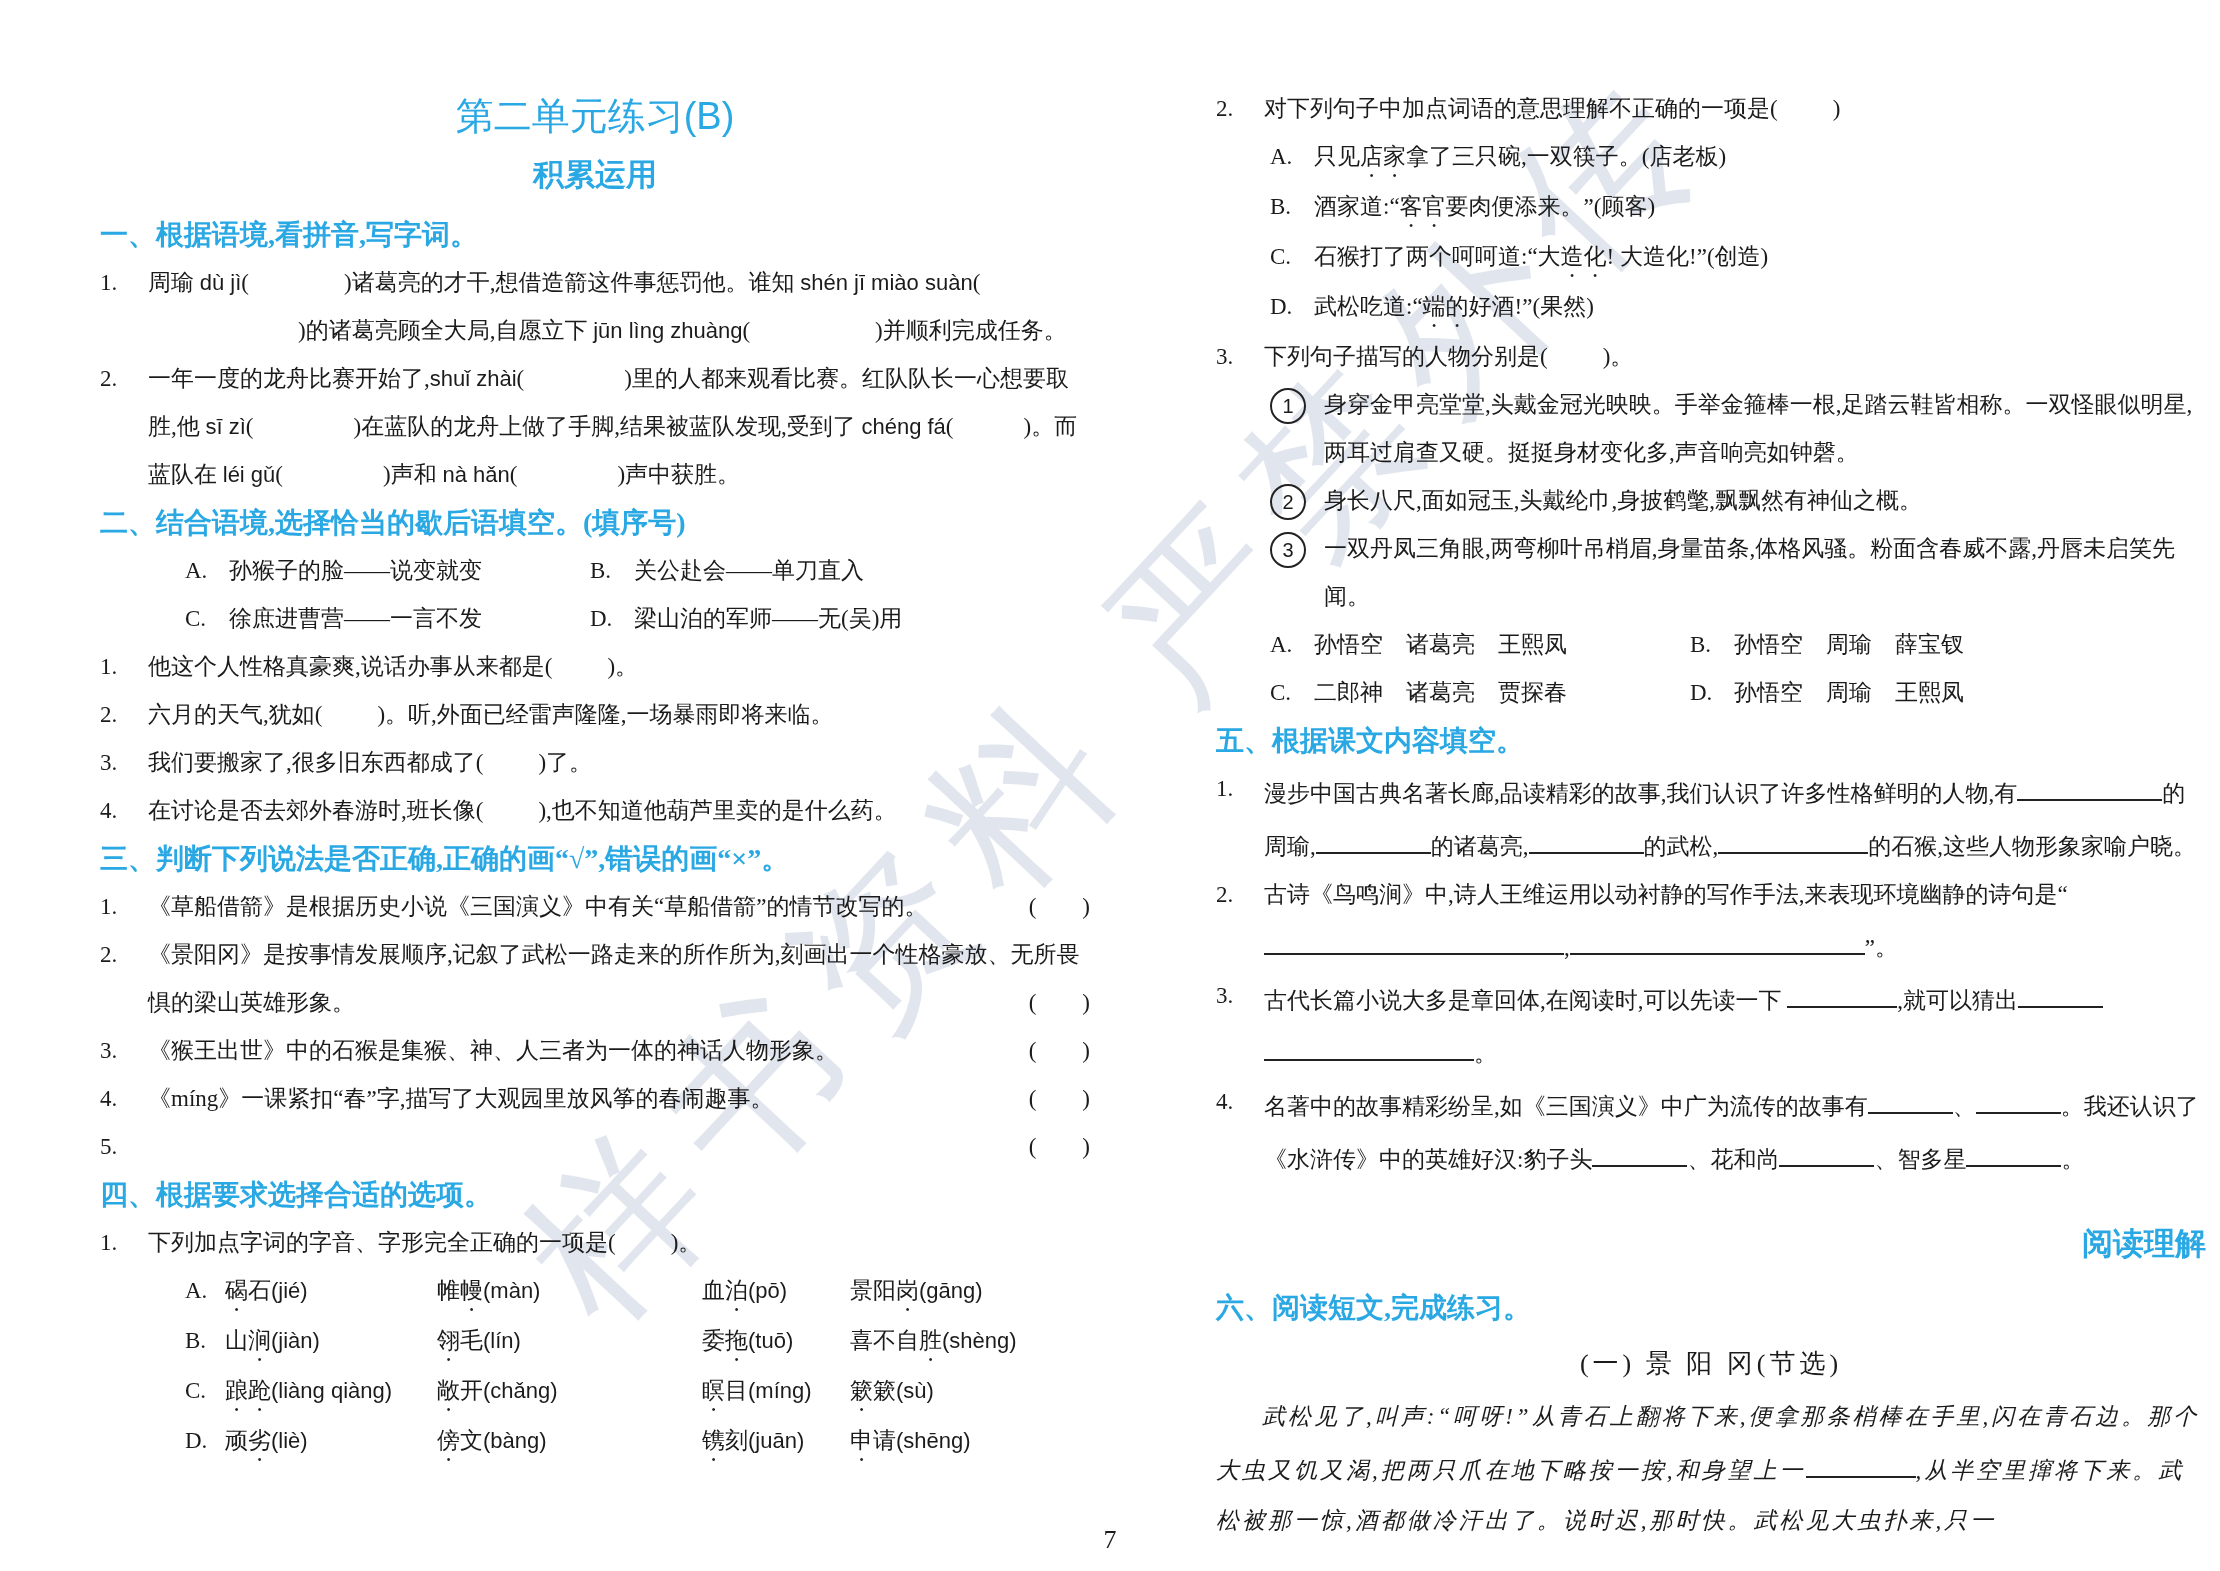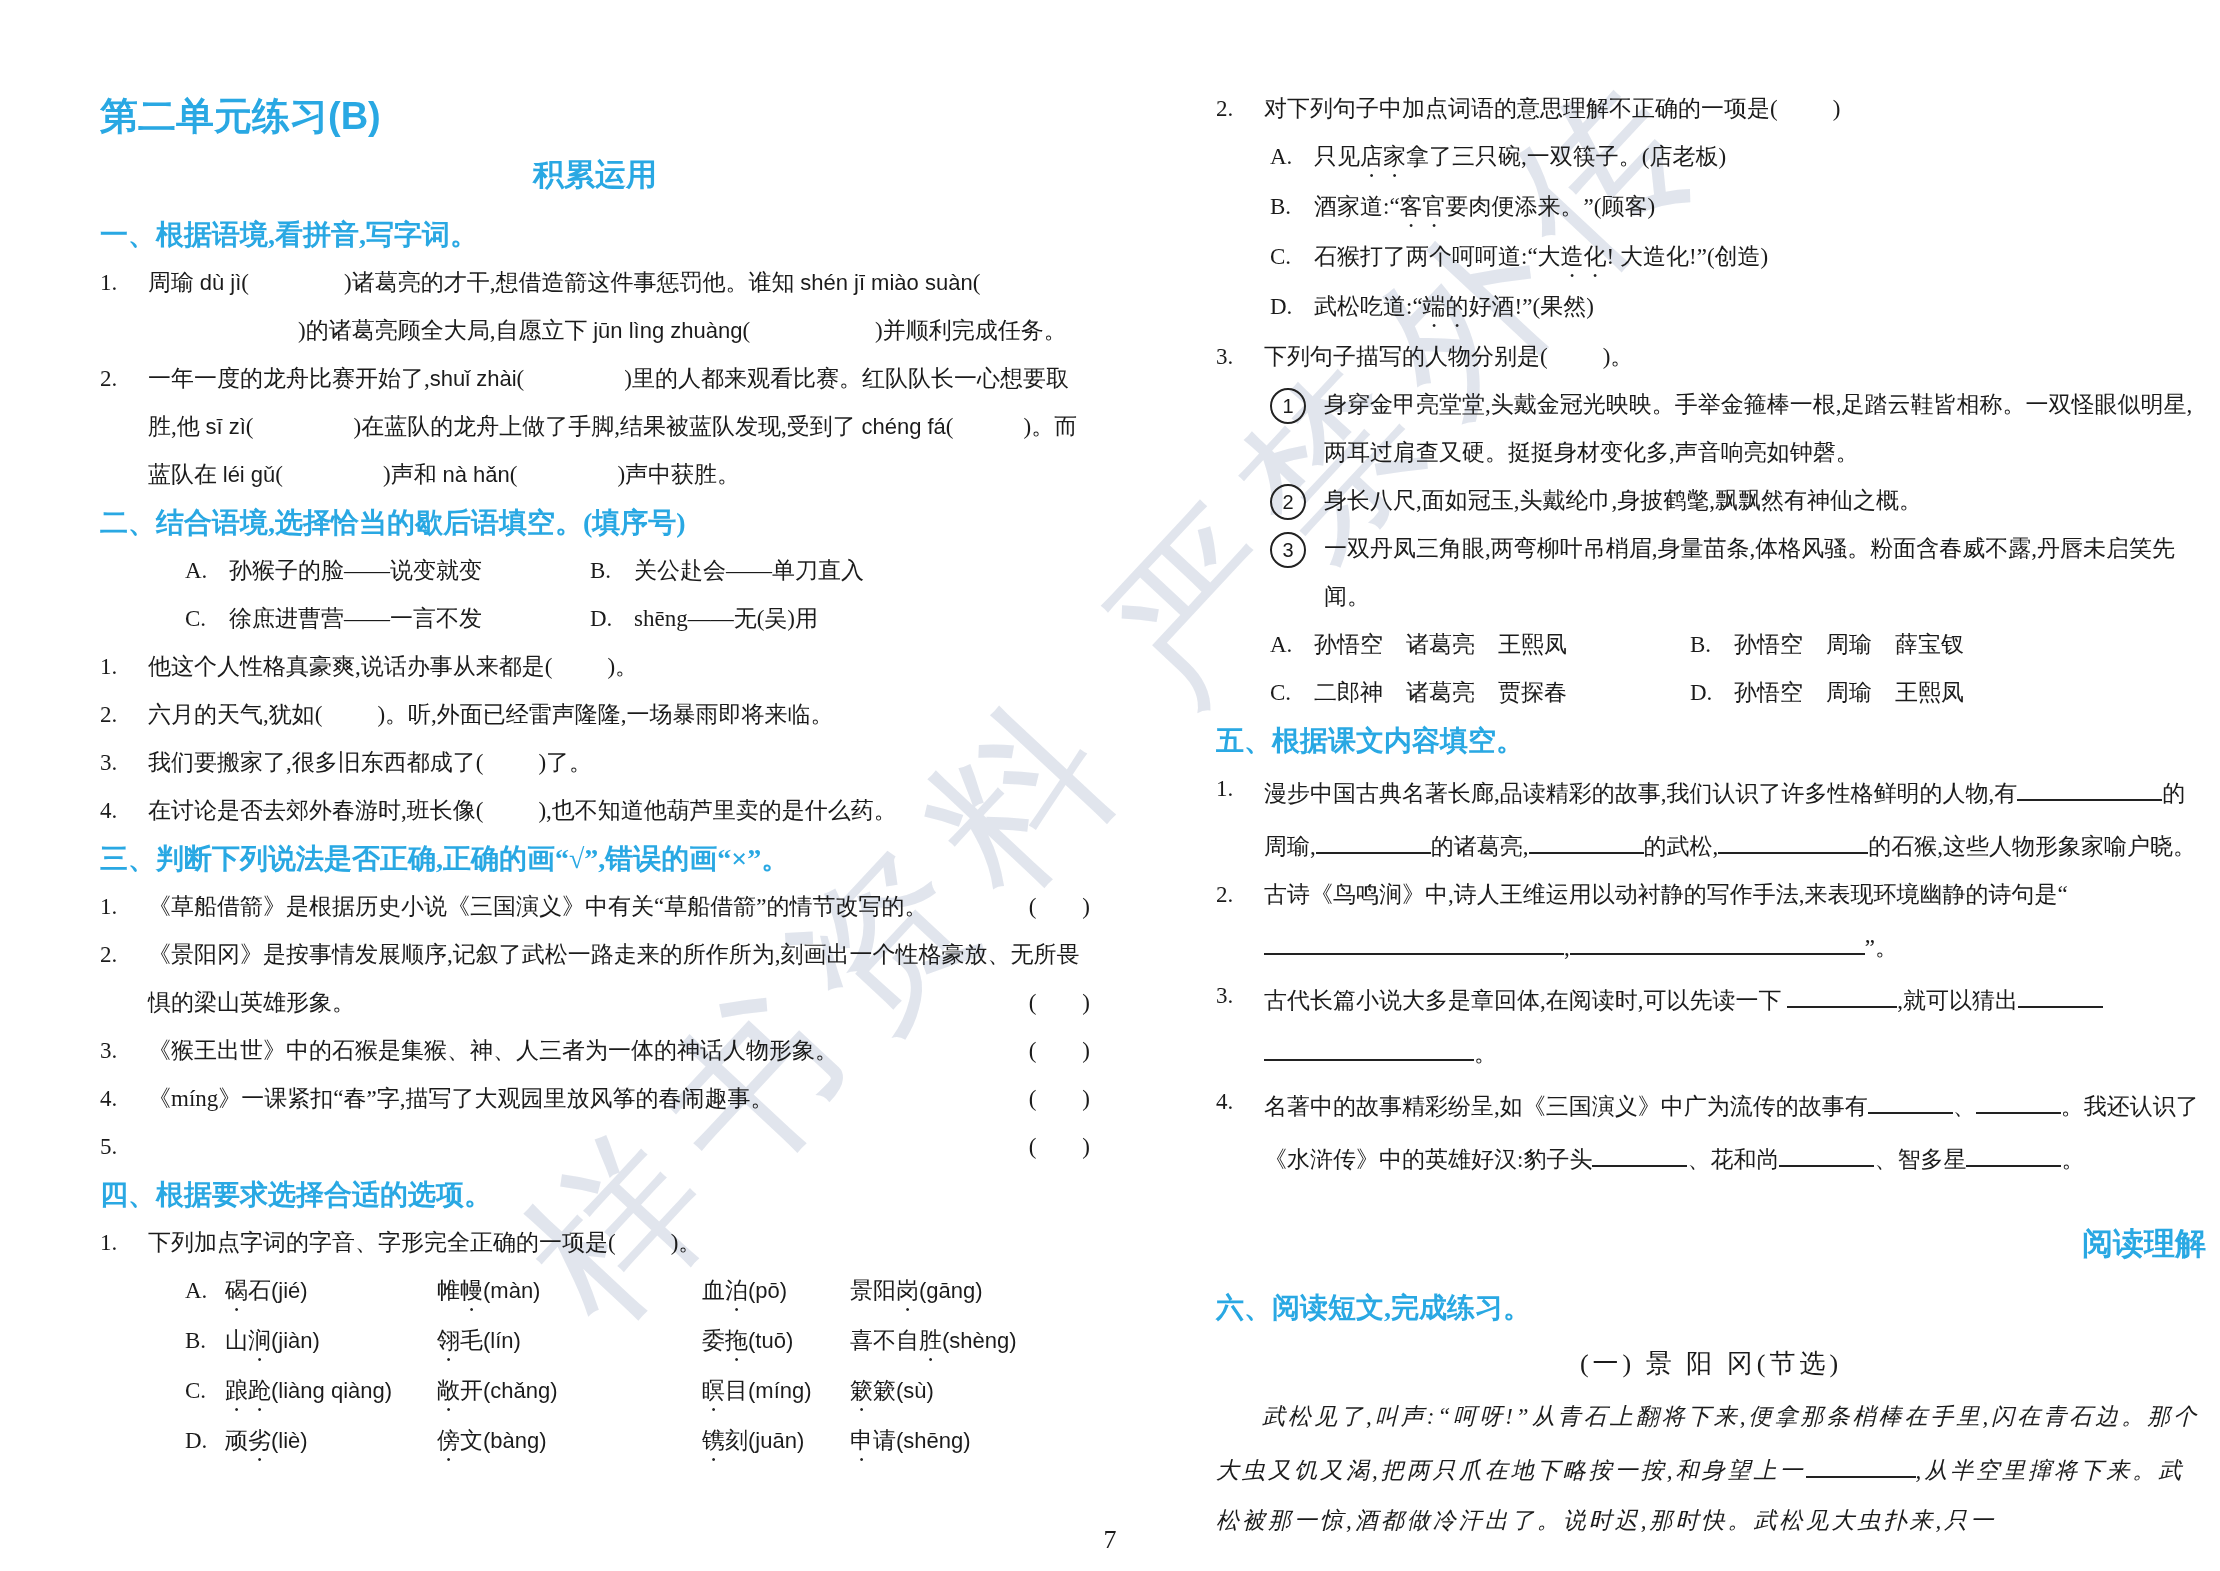--- a/index.html
+++ b/index.html
@@ -4,22 +4,22 @@
 <style>
   html,body{margin:0;padding:0;background:#e9e9e9;}
   .page{position:relative;width:2220px;height:1571px;background:#ffffff;
         font-family:"Liberation Serif",serif;color:#1b1b1b;overflow:hidden;}
   .watermark{position:absolute;left:120px;top:580px;width:2000px;text-align:center;
         transform:rotate(-47deg);font-size:170px;letter-spacing:26px;white-space:nowrap;
         color:rgba(156,170,196,0.30);font-family:"Liberation Serif",serif;pointer-events:none;}
   .col{position:absolute;top:85px;width:990px;font-size:23px;line-height:48px;}
   .col-left{left:100px;}
   .col-right{left:1216px;}
-  .title{text-align:left;color:#29a8e3;font-family:"Liberation Sans",sans-serif;
-        font-weight:bold;font-size:38px;line-height:62px;}
+  .title{text-align:center;color:#29a8e3;font-family:"Liberation Sans",sans-serif;
+        font-weight:normal;font-size:38px;line-height:62px;}
   .subtitle{text-align:center;color:#29a8e3;font-family:"Liberation Sans",sans-serif;
         font-weight:bold;font-size:31px;line-height:56px;margin-bottom:8px;}
   .sec-head{color:#29a8e3;font-family:Liberation Serif, serif;font-weight:bold;font-size:28px;}
   .item{display:flex;}
   .num{flex:0 0 48px;}
   .itxt{flex:1;min-width:0;}
   .opts2{display:grid;grid-template-columns:405px 1fr;padding-left:85px;}
   .opt{display:flex;}
   .olabel{flex:0 0 44px;}
   .optrow{display:flex;padding-left:85px;}
@@ -73,21 +73,21 @@
       <div class="opt">
         <span class="olabel">B.</span>
         <div class="itxt">关公赴会——单刀直入</div>
       </div>
       <div class="opt">
         <span class="olabel">C.</span>
         <div class="itxt">徐庶进曹营——一言不发</div>
       </div>
       <div class="opt">
         <span class="olabel">D.</span>
-        <div class="itxt">shēng——无(吴)用</div>
+        <div class="itxt">梁山泊的军师——无(吴)用</div>
       </div>
     </div>
     <div class="item">
       <span class="num">1.</span>
       <div class="itxt"><span>他这个人性格真豪爽,说话办事从来都是(</span><span class="gp" style="width: 55px;"></span><span>)。</span></div>
     </div>
     <div class="item">
       <span class="num">2.</span>
       <div class="itxt"><span>六月的天气,犹如(</span><span class="gp" style="width: 55px;"></span><span>)。听,外面已经雷声隆隆,一场暴雨即将来临。</span></div>
     </div>

